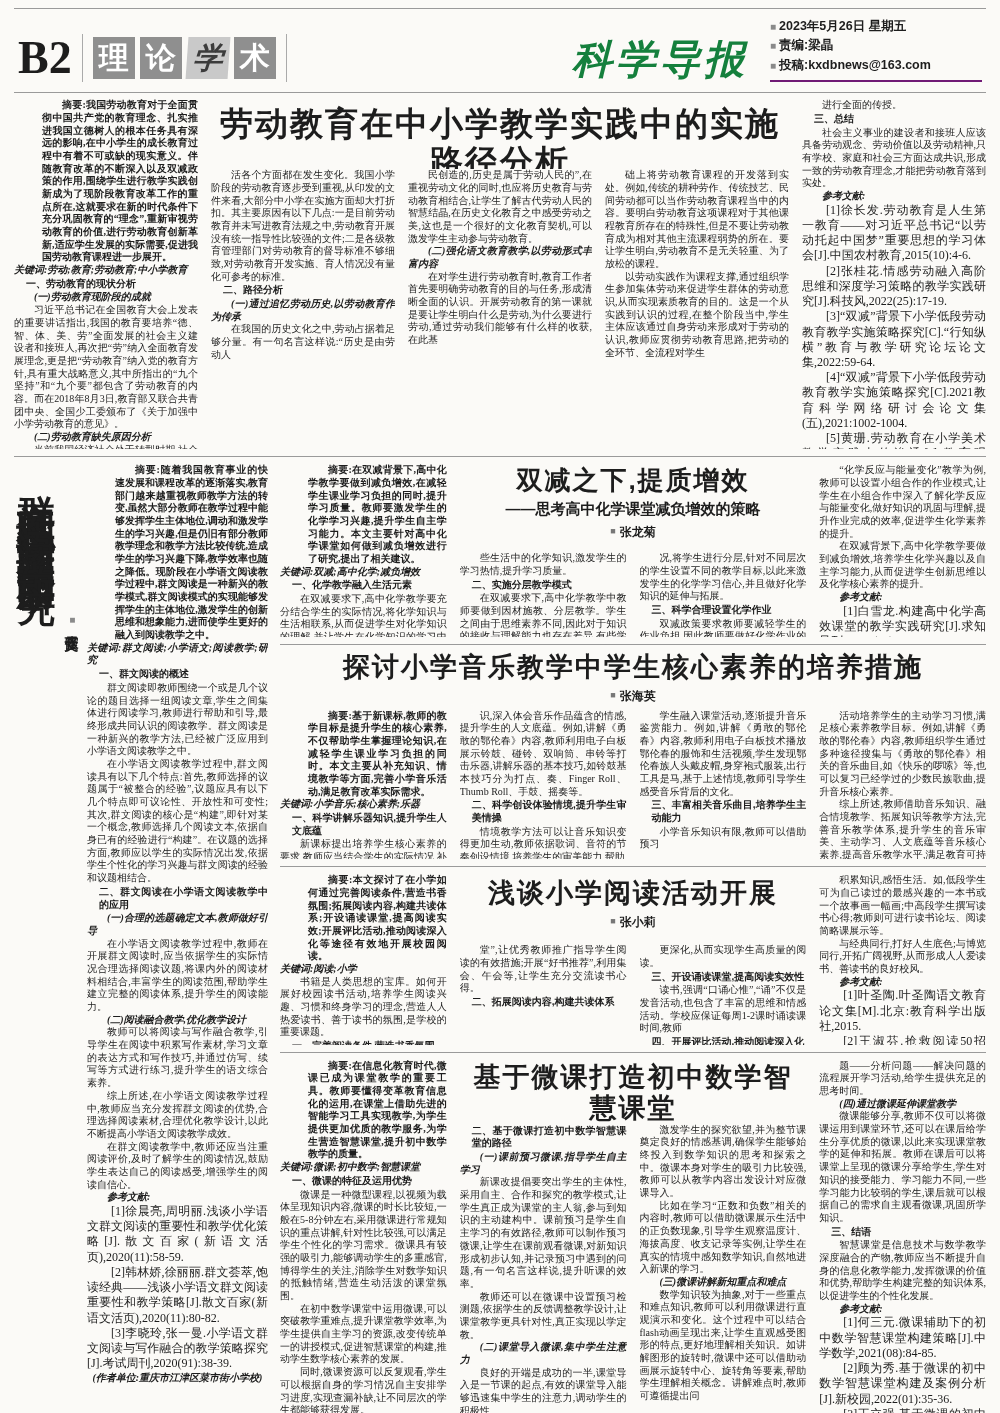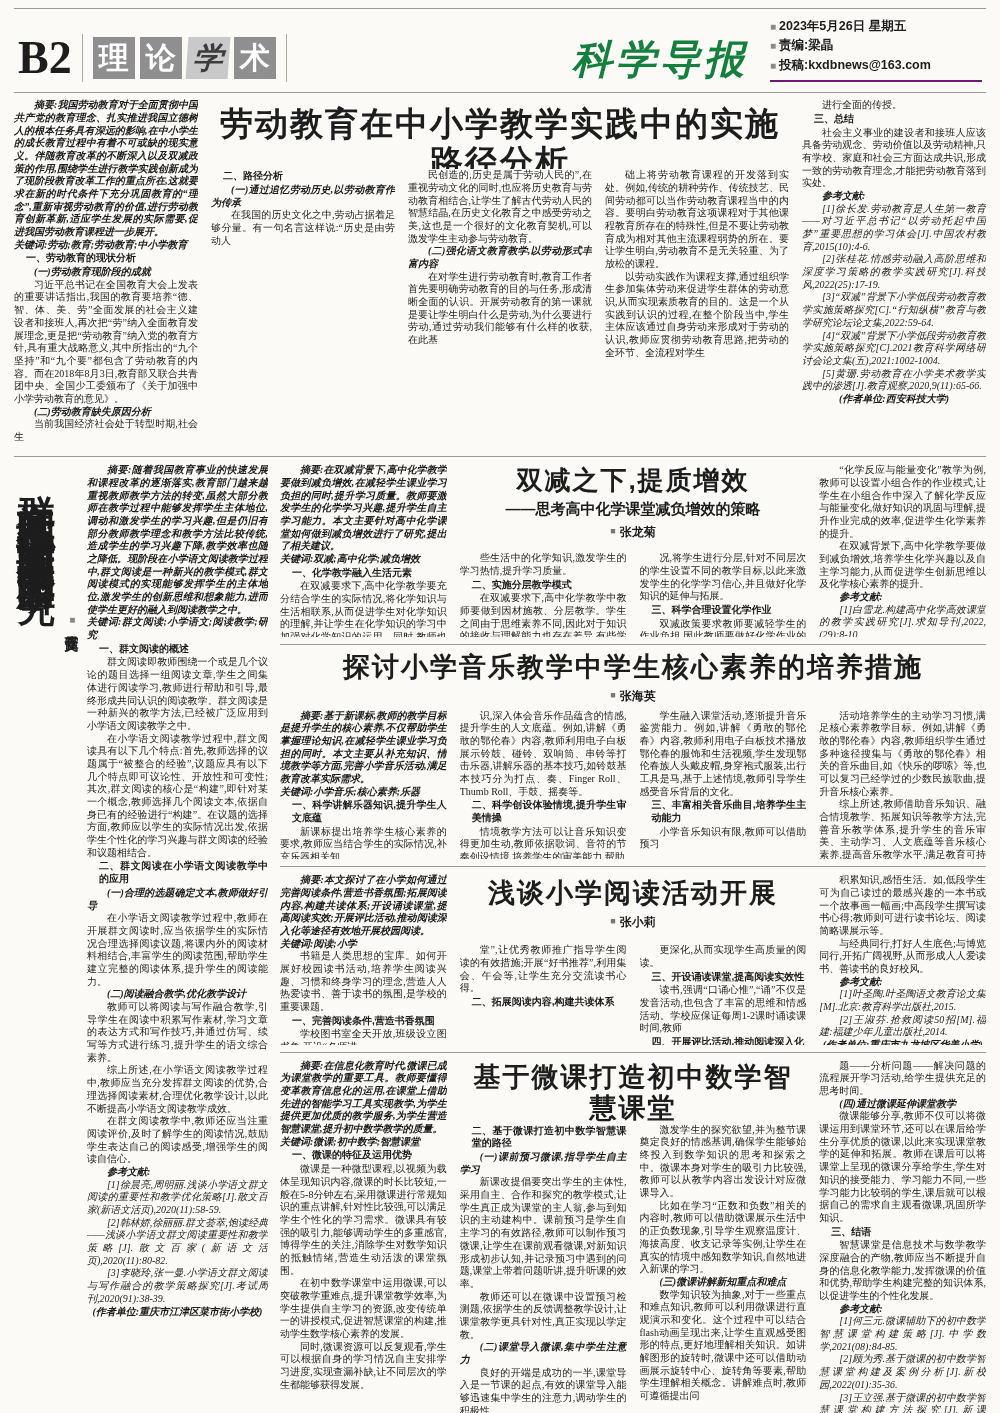--- a/index.html
+++ b/index.html
@@ -71,27 +71,27 @@
   .a-yd .c2{grid-column:3;grid-row:2;} .a-yd .c3{grid-column:4;grid-row:1/3;}
 
   .a-wk { grid-template-columns:repeat(4,1fr); grid-template-rows:64px 1fr; height:368px; }
   .a-wk .titlebox { grid-column:2/4; grid-row:1; padding-top:2px; }
   .a-wk .htitle { font-size:27px; }
   .a-wk .c0{grid-column:1;grid-row:1/3;} .a-wk .c1{grid-column:2;grid-row:2;}
   .a-wk .c2{grid-column:3;grid-row:2;} .a-wk .c3{grid-column:4;grid-row:1/3;}
 
   
   .b { text-align:justify; }
-  .b-abs { font-style:italic; font-weight:600; text-indent:2em; }
+  .b-abs { font-weight:600; text-indent:2em;margin-left:28px; }
   .b-kw { font-weight:700; font-style:italic; }
   .b-h1 { font-weight:700; font-family:"Liberation Sans",sans-serif; padding-left:1.2em; margin:1px 0; }
   .b-h2 { font-weight:700; font-style:italic; text-indent:2em; }
   .b-p { text-indent:2em; }
   .b-refh { font-weight:700; font-style:italic; text-indent:2em; }
-  .b-ref { font-style:italic; text-indent:2em; font-size:10px; }
+  .b-ref { text-indent:2em; font-size:12px; }
   .b-affil { font-weight:700; font-style:italic; text-align:center; }
 </style>
 </head>
 <body>
 
 <div class="page">
 
   <div class="hdr">
     <div class="hdr-left">
       <div class="pageno">B2</div>
@@ -122,20 +122,21 @@
     <div class="col c0">
         <div class="b b-abs">摘要:我国劳动教育对于全面贯彻中国共产党的教育理念、扎实推进我国立德树人的根本任务具有深远的影响,在中小学生的成长教育过程中有着不可或缺的现实意义。伴随教育改革的不断深入以及双减政策的作用,围绕学生进行教学实践创新成为了现阶段教育改革工作的重点所在,这就要求在新的时代条件下充分巩固教育的“理念”,重新审视劳动教育的价值,进行劳动教育创新革新,适应学生发展的实际需要,促进我国劳动教育课程进一步展开。</div>
         <div class="b b-kw">关键词:劳动;教育;劳动教育;中小学教育</div>
         <div class="b b-h1">一、劳动教育的现状分析</div>
         <div class="b b-h2">(一)劳动教育现阶段的成就</div>
         <div class="b b-p">习近平总书记在全国教育大会上发表的重要讲话指出,我国的教育要培养“德、智、体、美、劳”全面发展的社会主义建设者和接班人,再次把“劳”纳入全面教育发展理念,更是把“劳动教育”纳入党的教育方针,具有重大战略意义,其中所指出的“九个坚持”和“九个要”都包含了劳动教育的内容。而在2018年8月3日,教育部又联合共青团中央、全国少工委颁布了《关于加强中小学劳动教育的意见》。</div>
         <div class="b b-h2">(二)劳动教育缺失原因分析</div>
         <div class="b b-p">当前我国经济社会处于转型时期,社会生</div>
       </div>
     <div class="col c1">
+        <div class="b b-p">活各个方面都在发生变化。我国小学阶段的劳动教育逐步受到重视,从印发的文件来看,大部分中小学在实施方面却大打折扣。其主要原因有以下几点:一是目前劳动教育并未写进教育法规之中,劳动教育开展没有统一指导性比较强的文件;二是各级教育管理部门对劳动教育的督导标准不够细致,对劳动教育开发实施、育人情况没有量化可参考的标准。</div>
         <div class="b b-h1">二、路径分析</div>
         <div class="b b-h2">(一)通过追忆劳动历史,以劳动教育作为传承</div>
         <div class="b b-p">在我国的历史文化之中,劳动占据着足够分量。有一句名言这样说:“历史是由劳动人</div>
       </div>
     <div class="col c2">
         <div class="b b-p">民创造的,历史是属于劳动人民的”,在重视劳动文化的同时,也应将历史教育与劳动教育相结合,让学生了解古代劳动人民的智慧结晶,在历史文化教育之中感受劳动之美,这也是一个很好的文化教育契机,可以激发学生主动参与劳动教育。</div>
         <div class="b b-h2">(二)强化语文教育教学,以劳动形式丰富内容</div>
         <div class="b b-p">在对学生进行劳动教育时,教育工作者首先要明确劳动教育的目的与任务,形成清晰全面的认识。开展劳动教育的第一课就是要让学生明白什么是劳动,为什么要进行劳动,通过劳动我们能够有什么样的收获,在此基</div>
       </div>
     <div class="col c3">
@@ -290,21 +291,21 @@
             <div class="b b-abs">摘要:在信息化教育时代,微课已成为课堂教学的重要工具。教师要懂得变革教育信息化的运用,在课堂上借助先进的智能学习工具实现教学,为学生提供更加优质的教学服务,为学生营造智慧课堂,提升初中数学教学的质量。</div>
             <div class="b b-kw">关键词:微课;初中数学;智慧课堂</div>
             <div class="b b-h1">一、微课的特征及运用优势</div>
             <div class="b b-p">微课是一种微型课程,以视频为载体呈现知识内容,微课的时长比较短,一般在5-8分钟左右,采用微课进行常规知识的重点讲解,针对性比较强,可以满足学生个性化的学习需求。微课具有较强的吸引力,能够调动学生的多重感官,博得学生的关注,消除学生对数学知识的抵触情绪,营造生动活泼的课堂氛围。</div>
             <div class="b b-p">在初中数学课堂中运用微课,可以突破教学重难点,提升课堂教学效率,为学生提供自主学习的资源,改变传统单一的讲授模式,促进智慧课堂的构建,推动学生数学核心素养的发展。</div>
             <div class="b b-p">同时,微课资源可以反复观看,学生可以根据自身的学习情况自主安排学习进度,实现查漏补缺,让不同层次的学生都能够获得发展。</div>
           </div>
         <div class="col c1">
             <div class="b b-h1">二、基于微课打造初中数学智慧课堂的路径</div>
             <div class="b b-h2">(一)课前预习微课,指导学生自主学习</div>
-            <div class="b b-p">新课改提倡要突出学生的主体性,采用自主、合作和探究的教学模式,让学生真正成为课堂的主人翁,参与到知识的主动建构中。课前预习是学生自主学习的有效路径,教师可以制作预习微课,让学生在课前观看微课,对新知识形成初步认知,并记录预习中遇到的问题,课堂上带着问题听讲,提升听课的效率。</div>
+            <div class="b b-p">新课改提倡要突出学生的主体性,采用自主、合作和探究的教学模式,让学生真正成为课堂的主人翁,参与到知识的主动建构中。课前预习是学生自主学习的有效路径,教师可以制作预习微课,让学生在课前观看微课,对新知识形成初步认知,并记录预习中遇到的问题,有一句名言这样说,提升听课的效率。</div>
             <div class="b b-p">教师还可以在微课中设置预习检测题,依据学生的反馈调整教学设计,让课堂教学更具针对性,真正实现以学定教。</div>
             <div class="b b-h2">(二)课堂导入微课,集中学生注意力</div>
             <div class="b b-p">良好的开端是成功的一半,课堂导入是一节课的起点,有效的课堂导入能够迅速集中学生的注意力,调动学生的积极性,</div>
           </div>
         <div class="col c2">
             <div class="b b-p">激发学生的探究欲望,并为整节课奠定良好的情感基调,确保学生能够始终投入到数学知识的思考和探索之中。微课本身对学生的吸引力比较强,教师可以从教学内容出发设计对应微课导入。</div>
             <div class="b b-p">比如在学习“正数和负数”相关的内容时,教师可以借助微课展示生活中的正负数现象,引导学生观察温度计、海拔高度、收支记录等实例,让学生在真实的情境中感知数学知识,自然地进入新课的学习。</div>
             <div class="b b-h2">(三)微课讲解新知重点和难点</div>
             <div class="b b-p">数学知识较为抽象,对于一些重点和难点知识,教师可以利用微课进行直观演示和变化。这个过程中可以结合flash动画呈现出来,让学生直观感受图形的特点,更好地理解相关知识。如讲解图形的旋转时,微课中还可以借助动画展示旋转中心、旋转角等要素,帮助学生理解相关概念。讲解难点时,教师可遵循提出问</div>
           </div>

